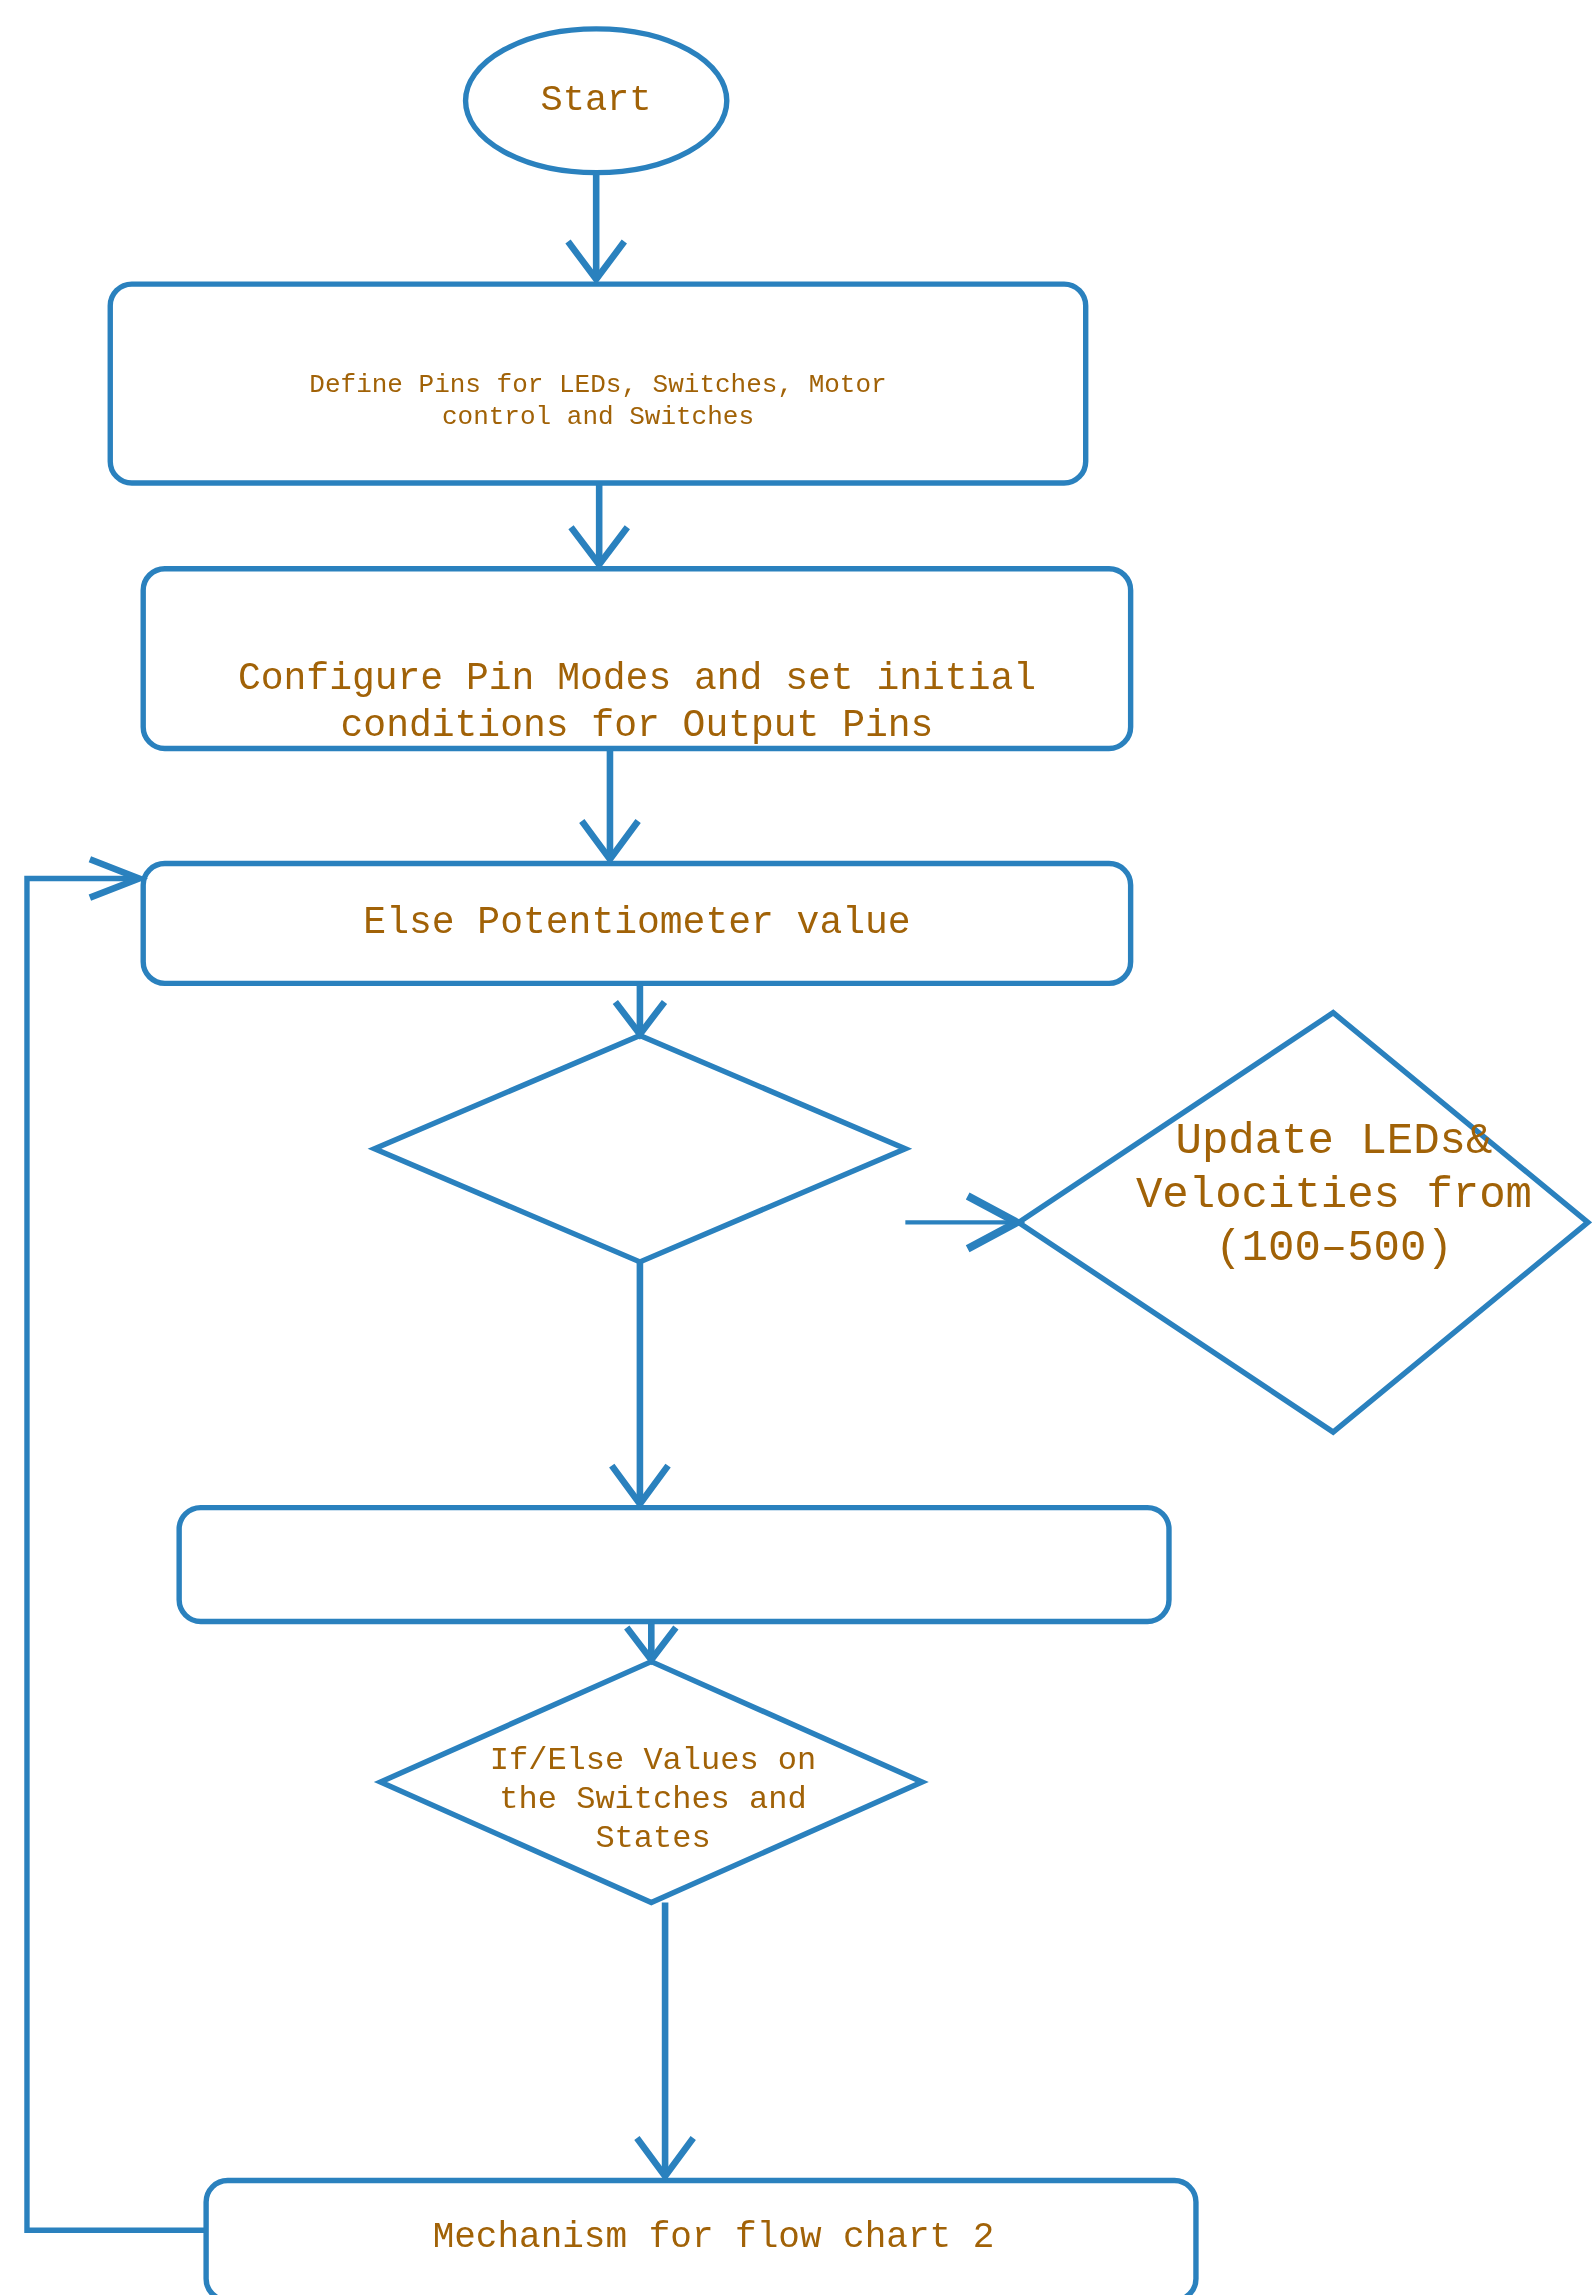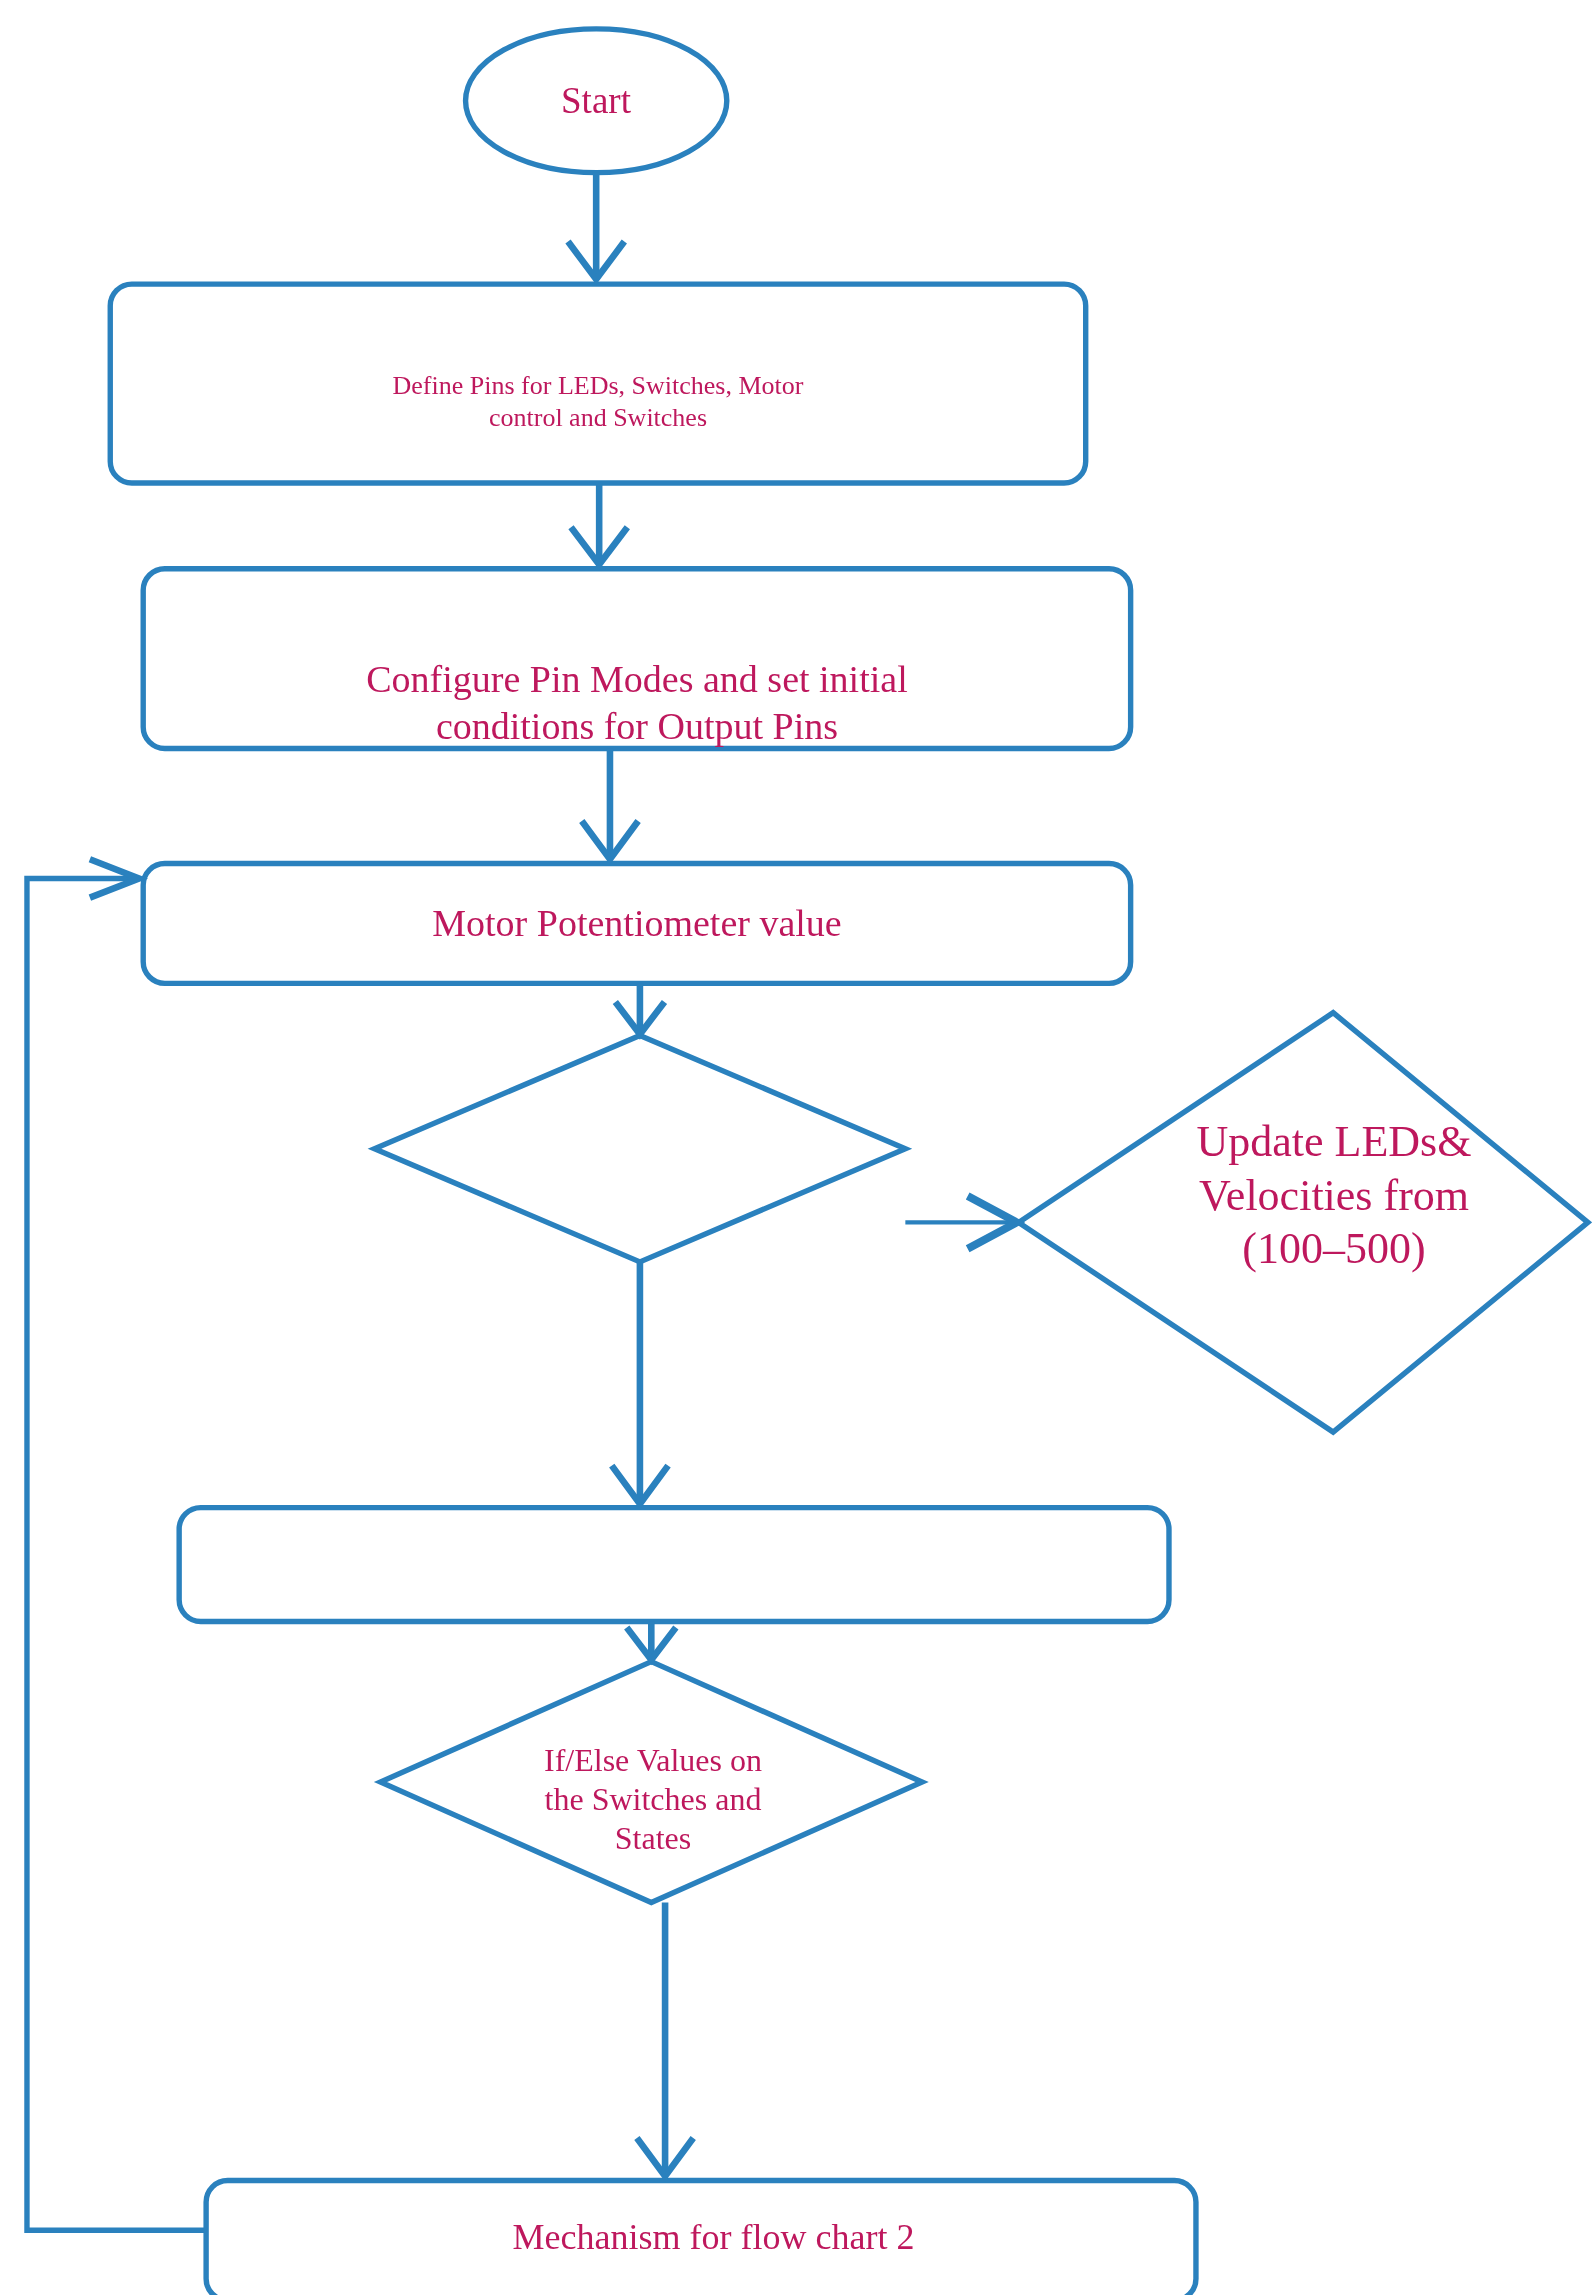--- a/index.html
+++ b/index.html
@@ -22,22 +22,22 @@
     top: 0;
     width: 1592px;
     height: 2295px;
   }
   .node-label {
     position: absolute;
     display: flex;
     align-items: center;
     justify-content: center;
     text-align: center;
-    color: #be185d;
-    font-family: Liberation Serif, serif;
+    color: #a16207;
+    font-family: Liberation Mono, monospace;
     font-weight: 400;
     line-height: 1.22;
     white-space: pre-line;
     pointer-events: none;
   }
   .lbl-start      { left: 464px;  top: 27px;   width: 264px;  height: 147px;  font-size: 37px; }
   .lbl-define     { left: 120px;  top: 288px;  width: 956px; height: 228px;  font-size: 26px; }
   .lbl-configure  { left: 153px;  top: 572px;  width: 968px; height: 173px;  font-size: 38px; margin-top: 44px; }
   .lbl-readpot    { left: 153px;  top: 867px; width: 968px; height: 113px;  font-size: 38px; }
   .lbl-ifelse1    { left: 456px;  top: 1097px; width: 372px;  height: 105px;  font-size: 36px; }
@@ -116,21 +116,21 @@
       <polyline points="150,1434 232,1466 150,1498" fill="none" stroke="#2A81BE" stroke-width="11" stroke-linejoin="miter"></polyline>
     </g>
 
   </svg>
 
   <div class="node-label lbl-start">Start</div>
   <div class="node-label lbl-define">Define Pins for LEDs, Switches, Motor
 control and Switches</div>
   <div class="node-label lbl-configure">Configure Pin Modes and set initial
 conditions for Output Pins</div>
-  <div class="node-label lbl-readpot">Motor Potentiometer value</div>
+  <div class="node-label lbl-readpot">Else Potentiometer value</div>
   <div class="node-label lbl-update">Update LEDs&amp;
 Velocities from
 (100–500)</div>
   <div class="node-label lbl-ifelse2">If/Else Values on
 the Switches and
 States</div>
   <div class="node-label lbl-mechanism">Mechanism for flow chart 2</div>
 
 </div>
 

